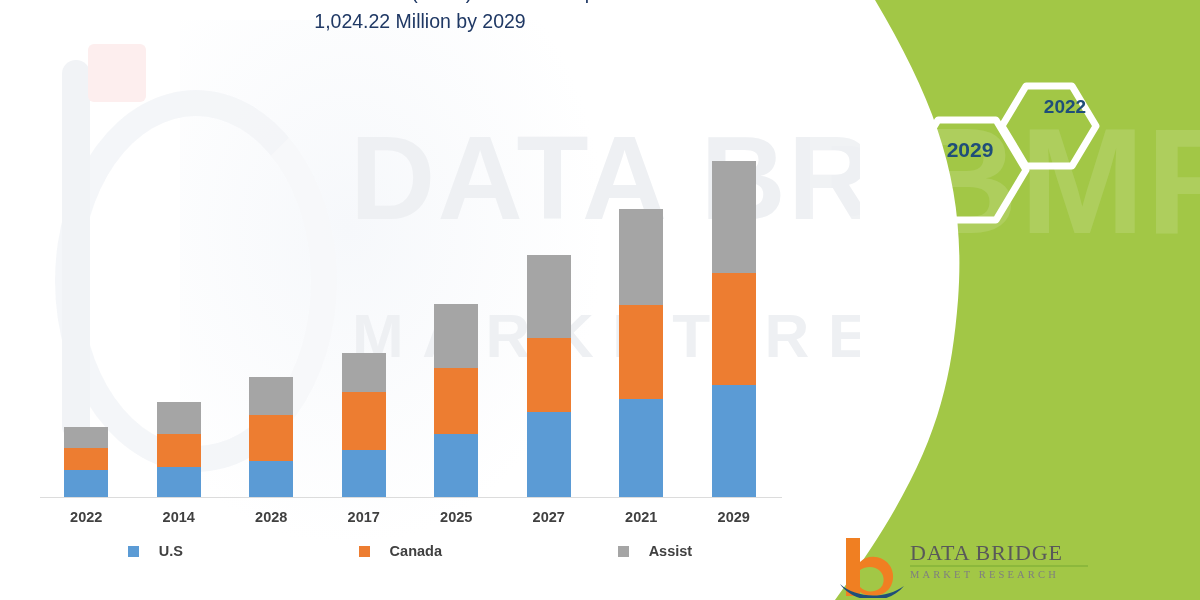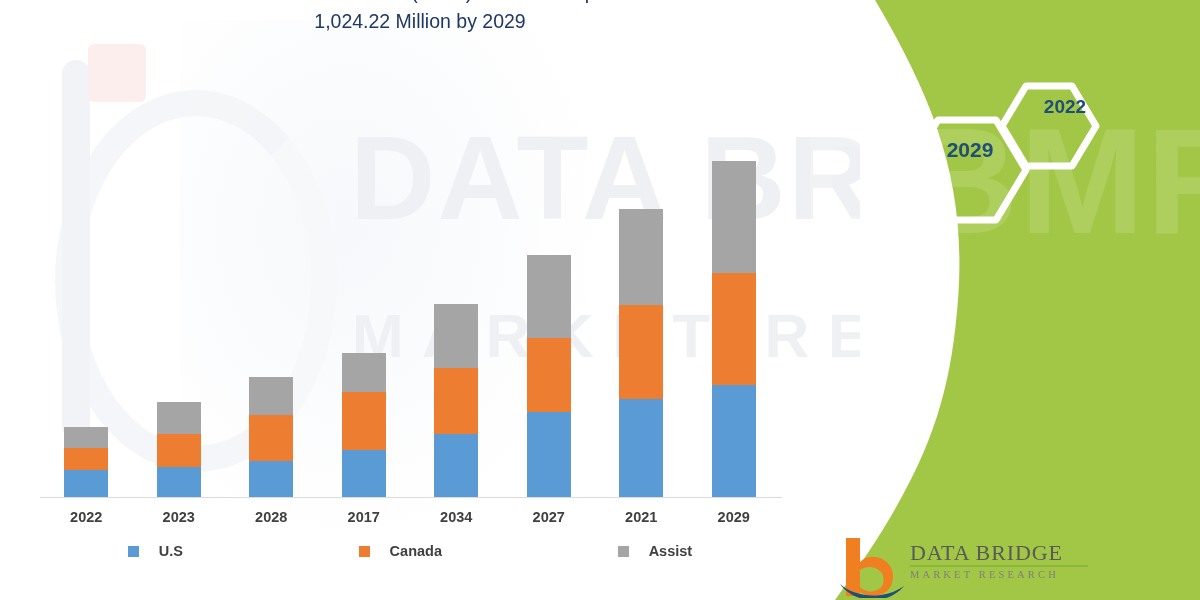--- a/index.html
+++ b/index.html
@@ -185,24 +185,24 @@
       </div>
       <div class="bar">
         <div class="seg seg-mx" title="Mexico 2029: 332" style="height: 112px; background: rgb(165, 165, 165);"></div>
         <div class="seg seg-ca" title="Canada 2029: 332" style="height: 112px; background: rgb(237, 125, 49);"></div>
         <div class="seg seg-us" title="U.S 2029: 332" style="height: 112px; background: rgb(91, 155, 213);"></div>
       </div>
     </div>
 
   <div id="xaxis">
       <span>2022</span>
-      <span>2023</span>
+      <span>2014</span>
       <span>2028</span>
       <span>2017</span>
-      <span>2034</span>
+      <span>2025</span>
       <span>2027</span>
       <span>2021</span>
       <span>2029</span>
     </div>
 
   <div id="legend">
       <div class="legend-item">
         <span class="swatch" style="background: rgb(91, 155, 213);"></span>
         <span class="legend-label">U.S</span>
       </div>

